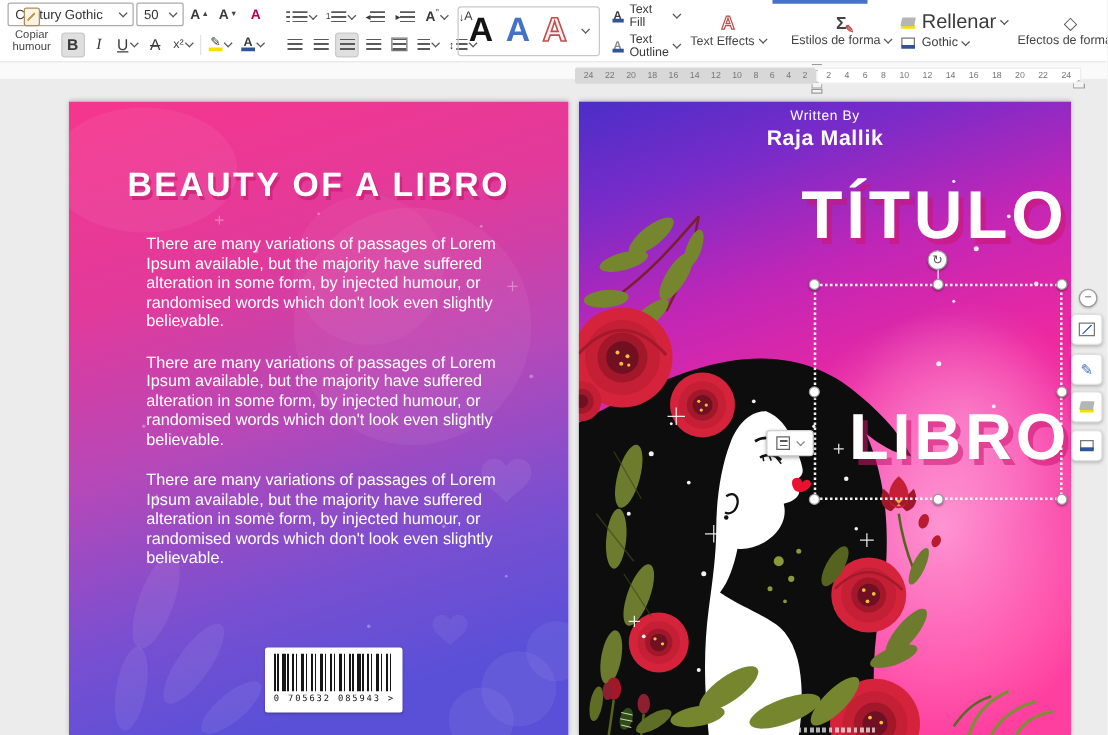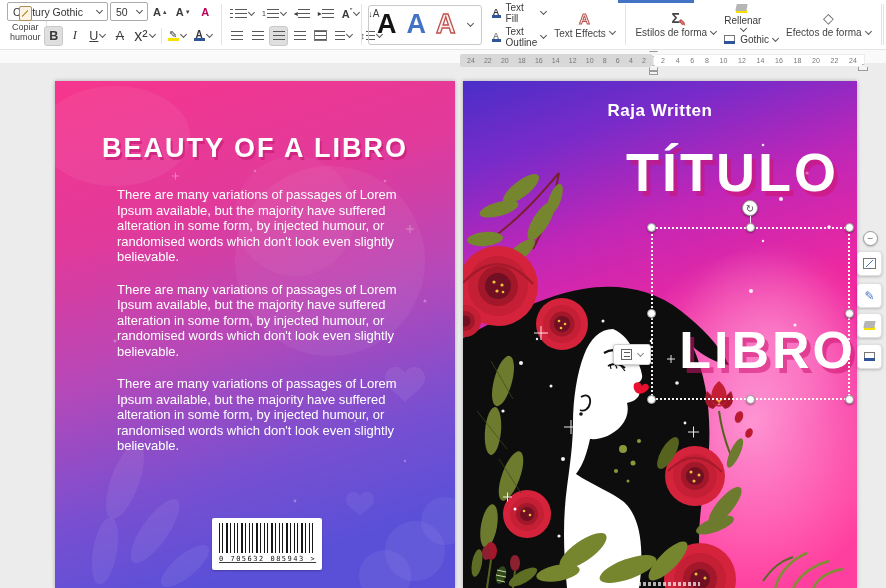--- a/index.html
+++ b/index.html
@@ -64,32 +64,32 @@
   .page{position:absolute;top:81px;height:507px;box-shadow:0 0 4px rgba(0,0,0,.28);overflow:hidden;}
   .back{left:55px;width:400px;}
   .front{left:463px;width:394px;}
   .page svg{position:absolute;left:0;top:0;}
   .bc-title{position:absolute;left:0;top:52px;width:100%;text-align:center;color:#fff;
     font-size:27px;font-weight:700;letter-spacing:2px;z-index:2;
     text-shadow:2px 3px 0 rgba(205,35,125,.85);}
   .bc-paras{position:absolute;left:62px;top:106px;width:298px;z-index:2;}
   .bc-paras p{margin:0 0 17px;color:#fff;font-size:13px;line-height:15.5px;}
   .barcode{position:absolute;left:157px;top:437px;width:110px;height:52px;background:#fff;
-    border-radius:2px;padding:5px 7px 20px;z-index:2;box-shadow:0 1px 2px rgba(0,0,0,.25);text-decoration:underline;}
+    border-radius:2px;padding:5px 7px 20px;z-index:2;box-shadow:0 1px 2px rgba(0,0,0,.25);}
   .bars{height:30px;background:repeating-linear-gradient(90deg,#161616 0 1.5px,#fff 1.5px 3px,
     #161616 3px 4px,#fff 4px 7px,#161616 7px 9.5px,#fff 9.5px 11px,#161616 11px 12px,#fff 12px 15px);}
   .bcnum{font-family:"DejaVu Sans Mono",monospace;font-size:7px;letter-spacing:1.5px;color:#111;
     text-align:center;margin-top:2px;white-space:nowrap;}
   .writtenby{position:absolute;left:0;top:6px;width:100%;text-align:center;color:#fff;
     font-size:11px;letter-spacing:.5px;z-index:2;}
   .author{position:absolute;left:0;top:20px;width:100%;text-align:center;color:#fff;
     font-size:17px;font-weight:700;letter-spacing:.5px;z-index:2;}
   .ftitle{position:absolute;left:0;width:100%;text-align:right;color:#fff;font-weight:700;
     line-height:1;letter-spacing:3px;z-index:2;text-shadow:4px 5px 0 rgba(205,20,110,.55);}
-  .ft1{top:64px;font-size:54px;padding-right:18px;}
+  .ft1{top:64px;font-size:54px;padding-right:3px;}
   .ft2{top:150px;font-size:50px;padding-right:30px;}
   .ft3{top:243px;font-size:52px;padding-right:1px;}
   
   .sel{position:absolute;left:188px;top:146px;width:199px;height:173px;z-index:3;
        border:2px dotted rgba(255,255,255,.95);}
   .hd{position:absolute;width:9px;height:9px;background:#fff;border:1px solid #9a9a9a;
       border-radius:50%;box-shadow:0 1px 2px rgba(0,0,0,.4);}
   .rot{position:absolute;left:279px;top:119px;width:16px;height:16px;border-radius:50%;background:#fff;
        border:1px solid #9a9a9a;display:flex;align-items:center;justify-content:center;
        font-size:10px;color:#555;z-index:3;box-shadow:0 1px 2px rgba(0,0,0,.4);}
@@ -160,21 +160,21 @@
             <span>I</span>
           </div>
         <div class="btn" style="text-decoration:underline">
             <span>U</span>
             <span class="chev"></span>
           </div>
         <div class="btn" style="text-decoration:line-through">
             <span>A</span>
           </div>
         <div class="btn">
-            <span style="font-size:16px">x²</span>
+            <span style="font-size:10px">x²</span>
             <span class="chev"></span>
           </div>
         <div class="gdiv" style="height:16px;"></div>
         <div class="btn">
           <span style="display:flex;flex-direction:column;align-items:center;">
             <span style="font-size:10px;line-height:9px;">✎</span>
             <span class="ubar yellow"></span>
           </span>
             <span class="chev"></span>
         </div>
@@ -288,21 +288,21 @@
 
     <div class="grp">
       <div class="bigbtn">
         <span class="sigma"><span>Σ</span><span class="pen">✎</span></span>
         <span class="lbl">
             <span>Estilos de forma</span>
             <span class="chev"></span>
           </span>
       </div>
       <div class="col2" style="align-items:flex-start;">
-        <div class="row" style="font-size:10px;flex-direction:column;">
+        <div class="row" style="font-size:16px;">
           <span style="display:flex;flex-direction:column;align-items:center;margin-right:3px;">
             <span class="bucket"></span>
             <span class="ubar yellow"></span>
           </span>
           <span>Rellenar</span>
             <span class="chev"></span>
         </div>
         <div class="row" style="font-size:10px;">
           <span style="display:flex;flex-direction:column;align-items:center;margin-right:3px;">
             <span class="sqout"></span>
@@ -609,21 +609,22 @@
           <circle cx="344" cy="92" r="1.5"></circle>
           <circle cx="300" cy="64" r="1.3"></circle>
         <circle cx="366" cy="146" r="1.8"></circle>
           <circle cx="288" cy="210" r="2"></circle>
           <circle cx="332" cy="244" r="1.5"></circle>
         <circle cx="372" cy="286" r="1.6"></circle>
           <circle cx="300" cy="160" r="1.2"></circle>
       </g>
     </svg>
 
-    <div class="author">Raja Written</div>
+    <div class="writtenby">Written By</div>
+    <div class="author">Raja Mallik</div>
     <div class="ftitle ft1">TÍTULO</div>
     <div class="ftitle ft3">LIBRO</div>
 
     <div class="rot">↻</div>
     <div class="rline"></div>
     <div class="sel">
       <span class="hd" style="left:-6px;top:-6px;"></span>
       <span class="hd" style="left:calc(50% - 5px);top:-6px;"></span>
       <span class="hd" style="right:-6px;top:-6px;"></span>
       <span class="hd" style="left:-6px;top:calc(50% - 5px);"></span>

